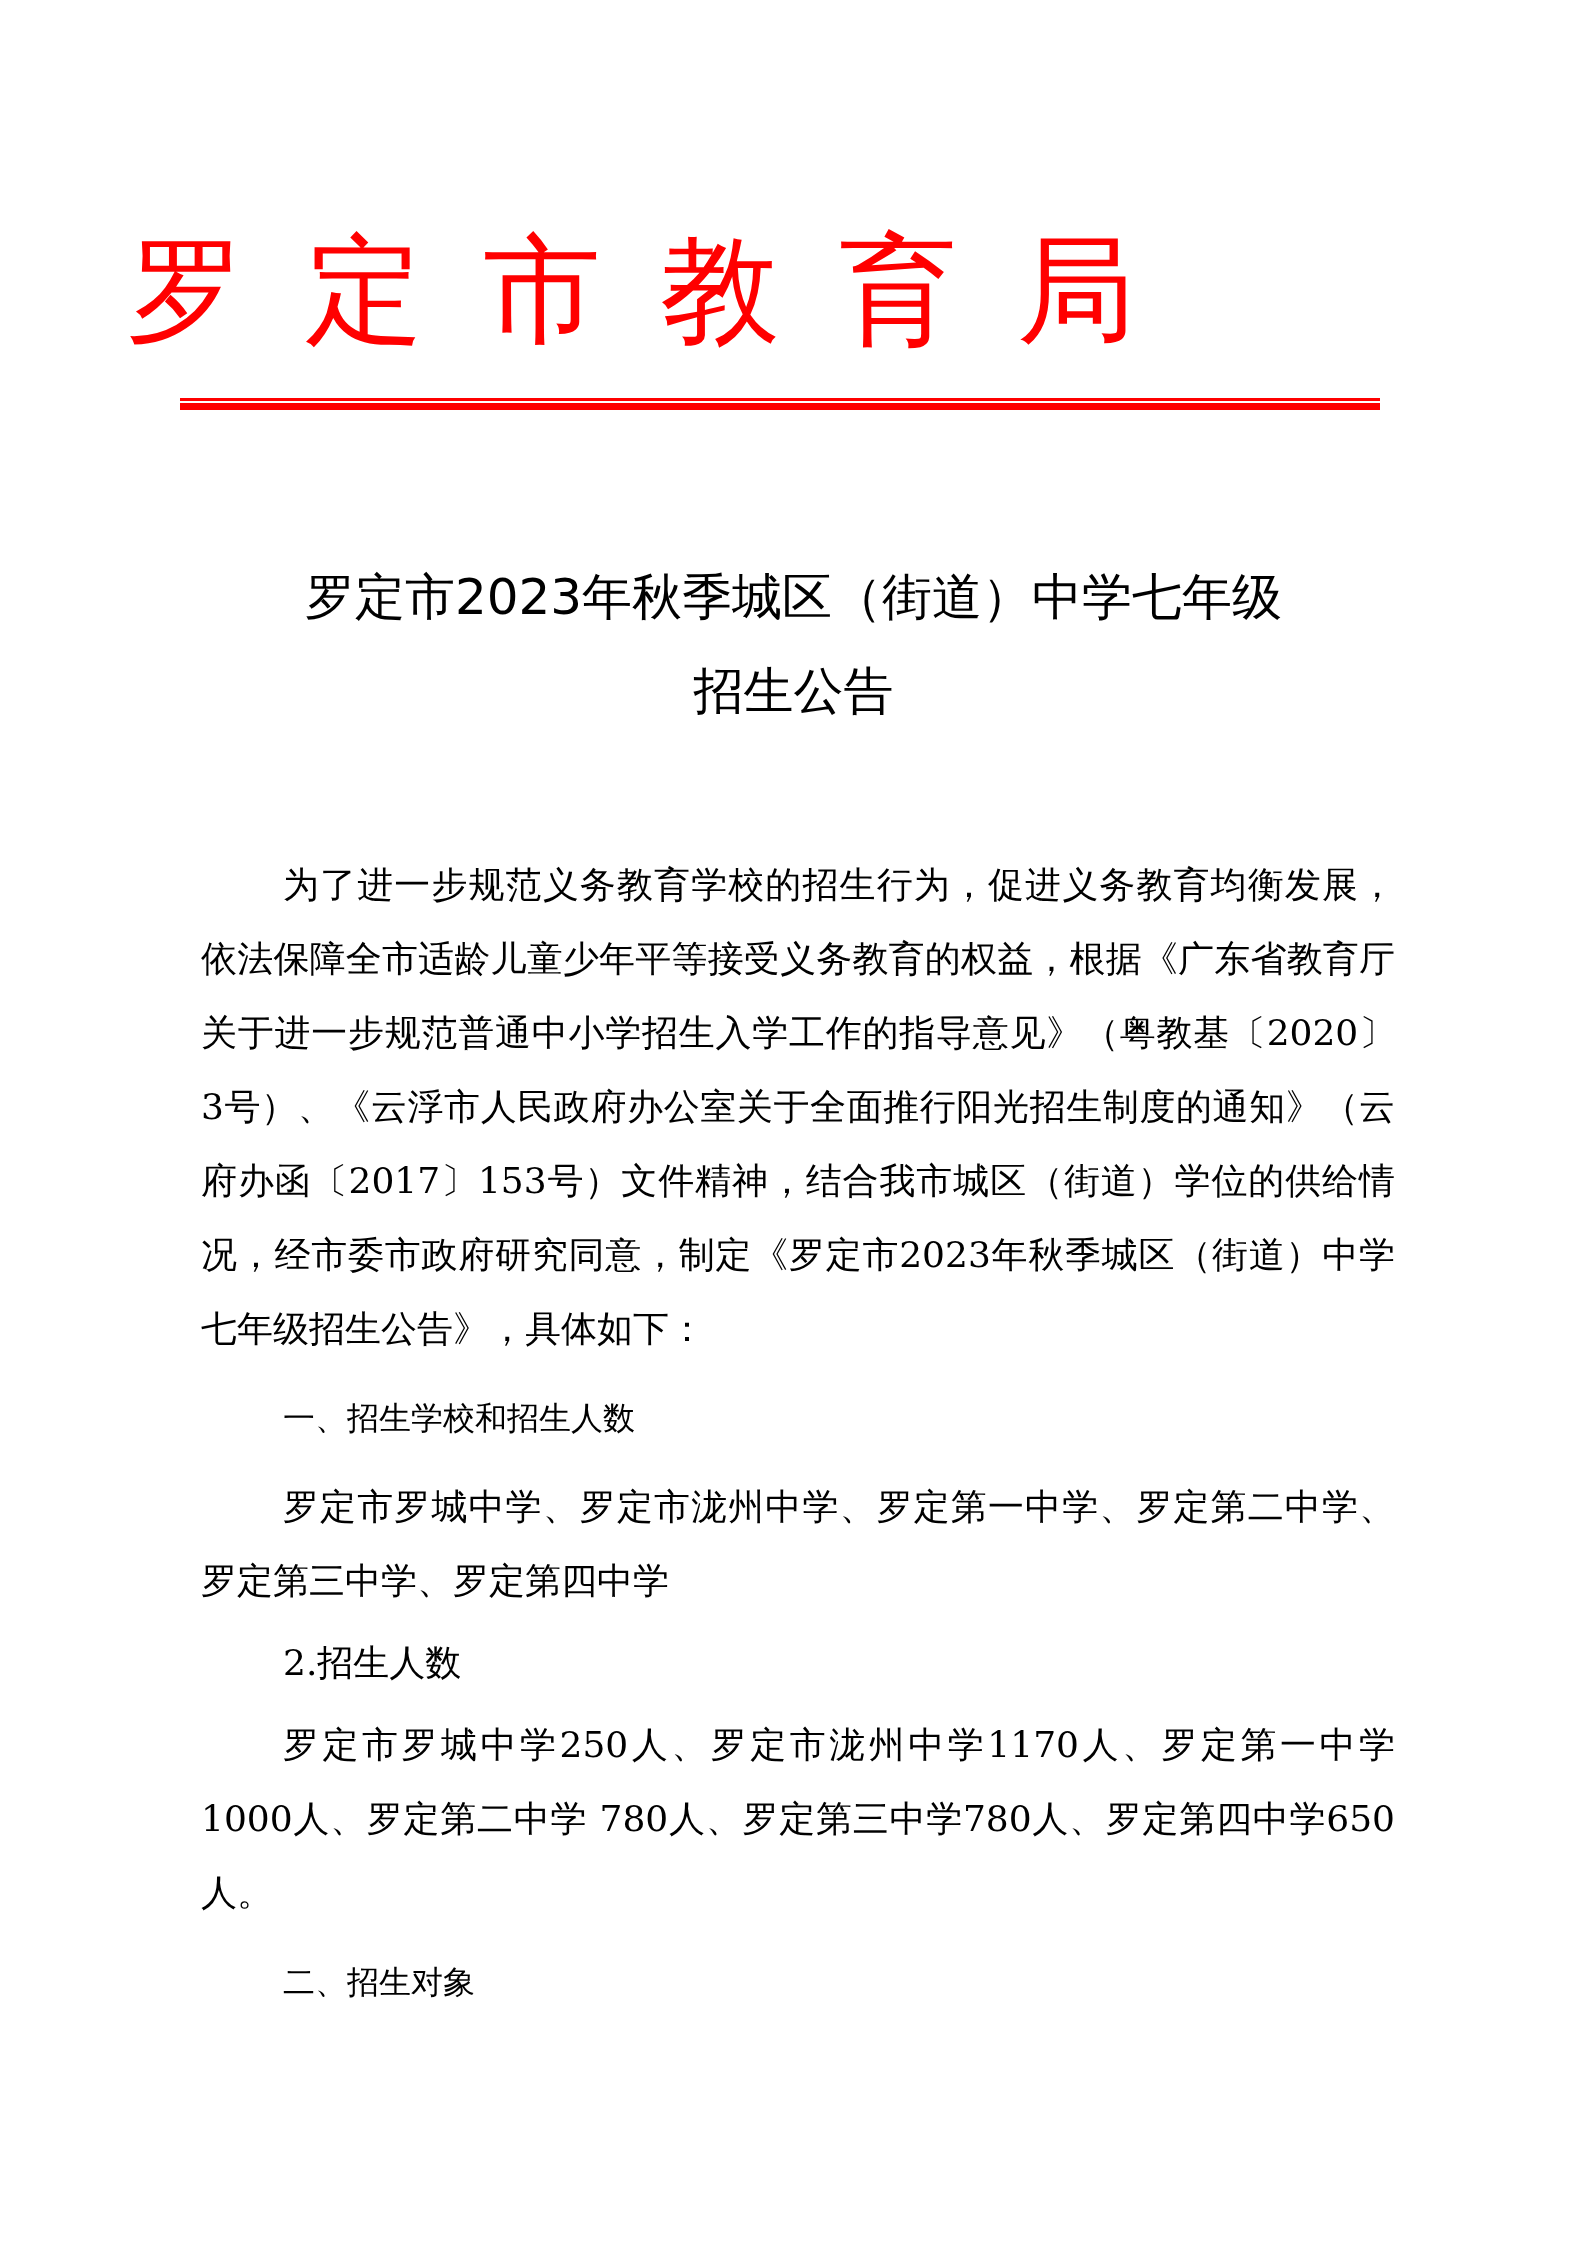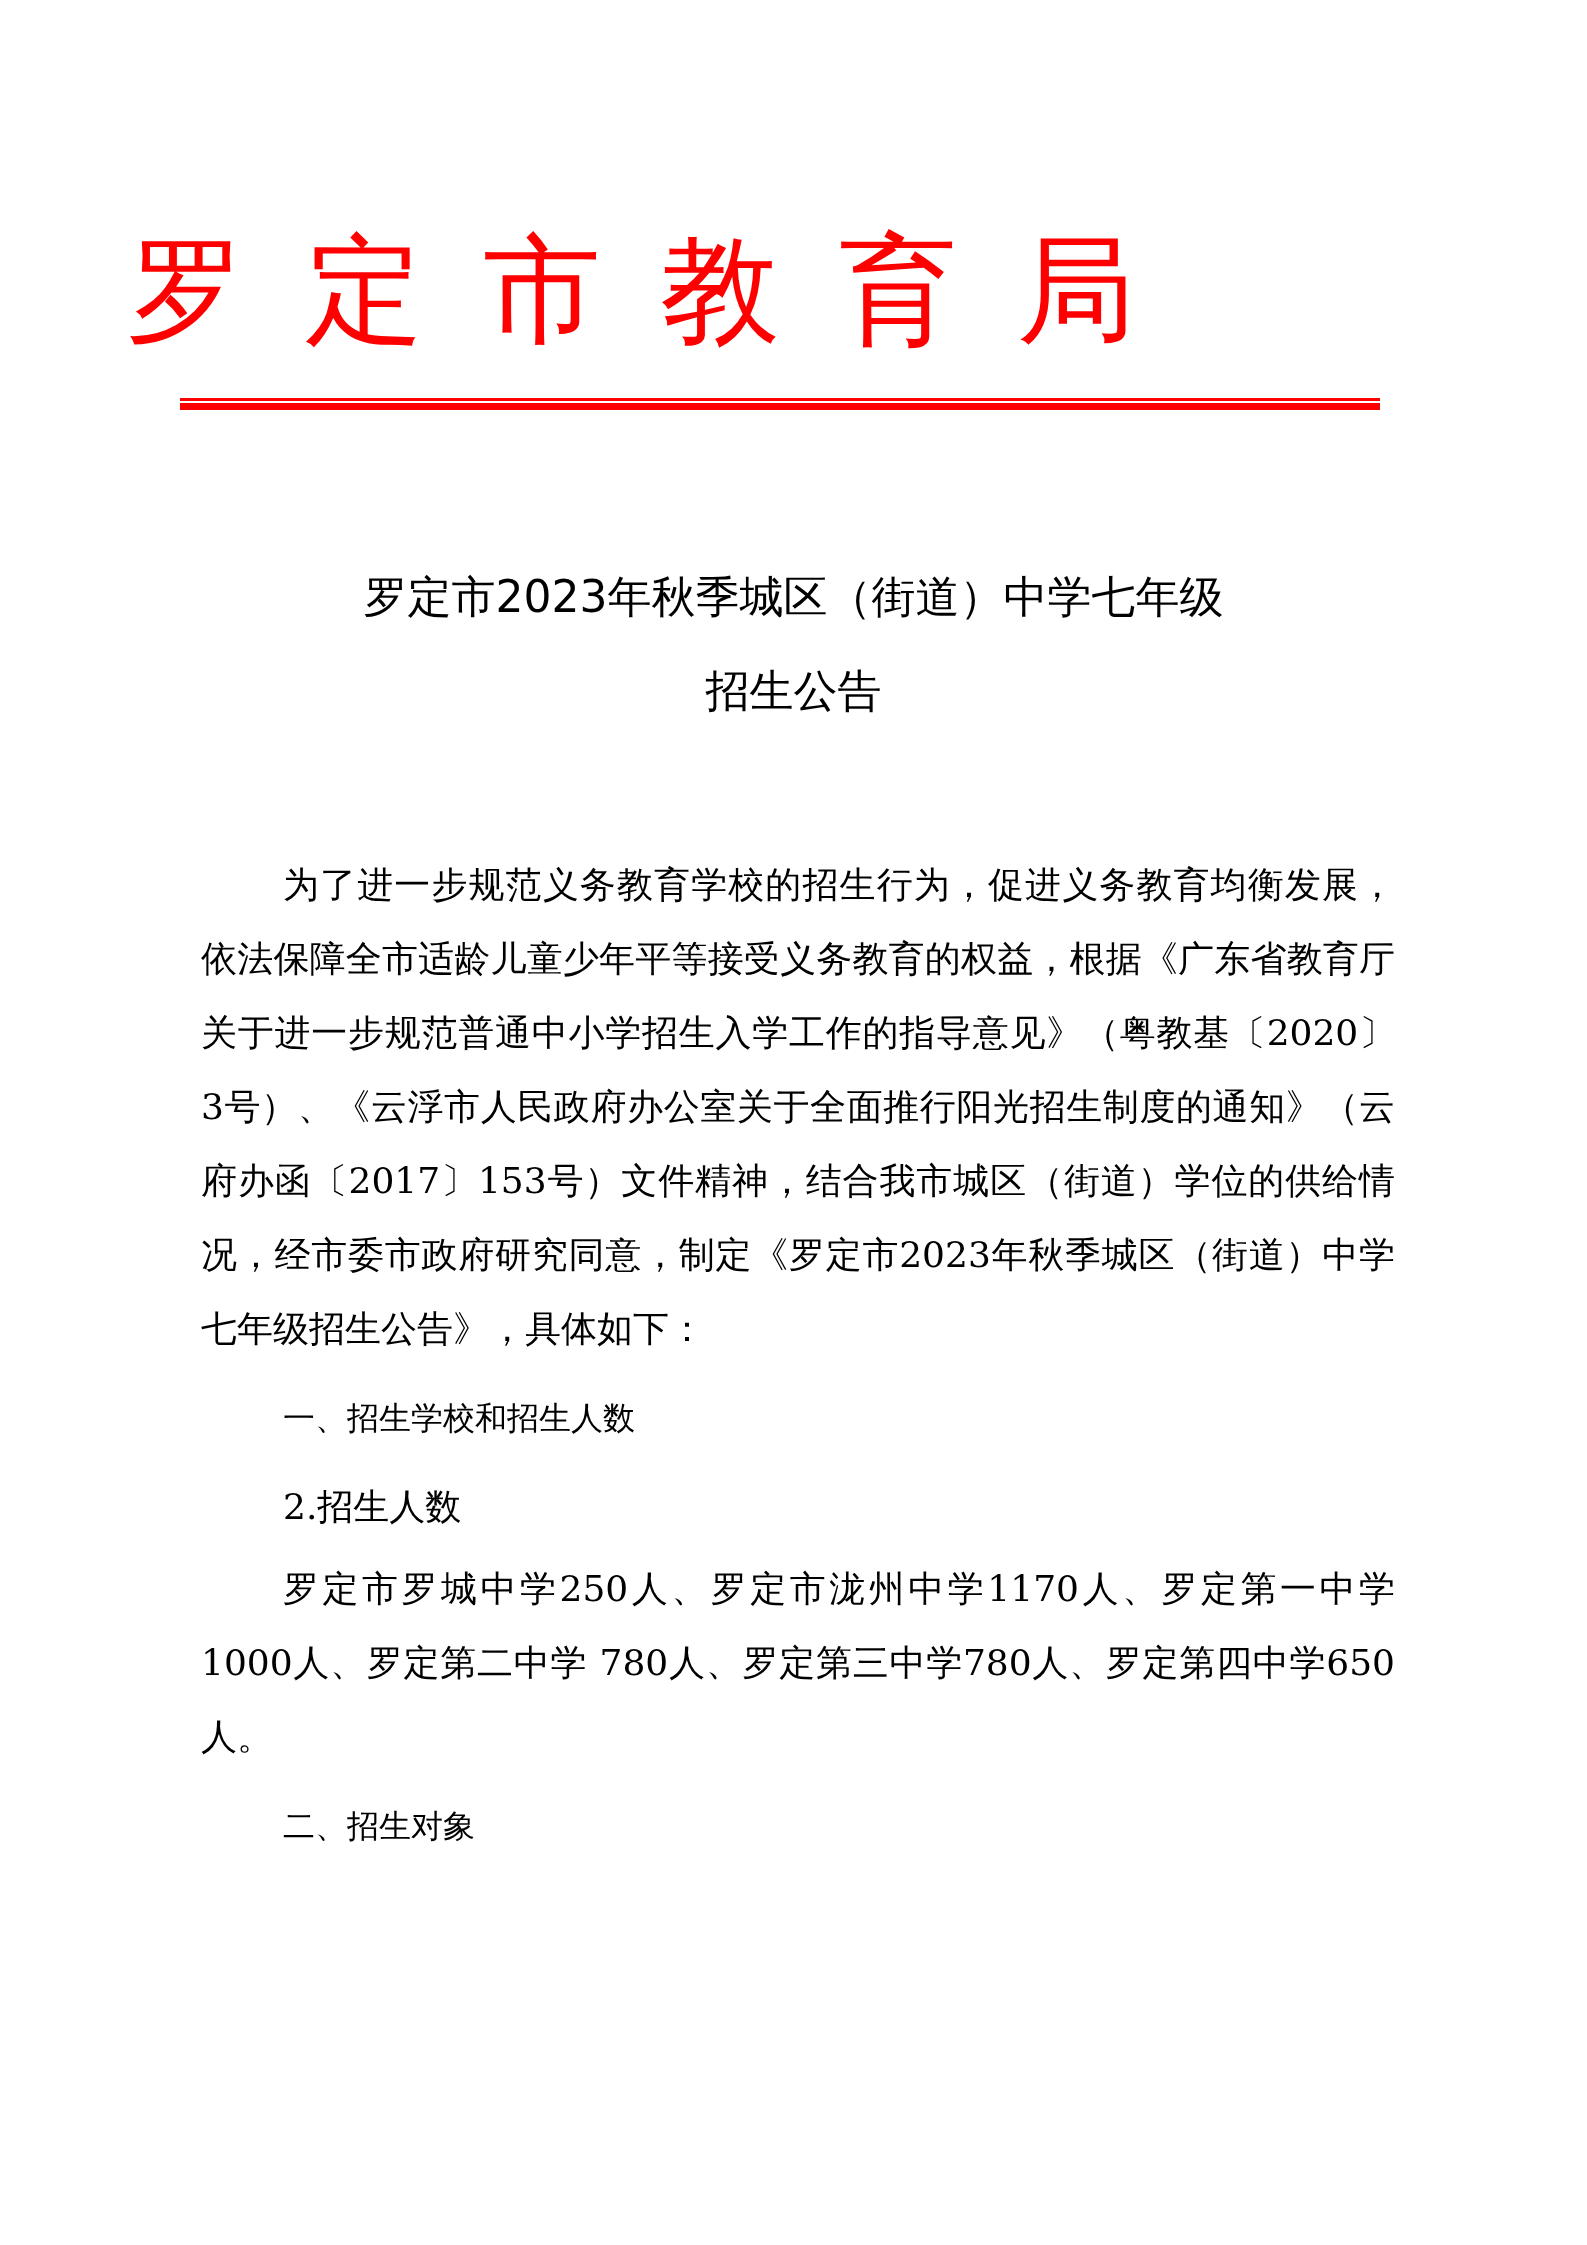--- a/index.html
+++ b/index.html
@@ -4,37 +4,38 @@
 <style>
   html, body { margin: 0; padding: 0; background: #ffffff; }
   body { width: 1587px; height: 2245px; position: relative; overflow: hidden;
          font-family: "DejaVu Serif", "Liberation Serif", serif; color: #000; }
   .masthead { position: absolute; left: 0; top: 215px; width: 1272px; text-align: center;
               color: #ff0000; font-family: "DejaVu Sans", "Liberation Sans", sans-serif;
               font-size: 118px; line-height: 150px; letter-spacing: 60px; padding-left: 50px; box-sizing: border-box; }
   .rule-thin { position: absolute; left: 180px; width: 1200px; top: 398px; height: 3px; background: #ff0000; }
   .rule-thick { position: absolute; left: 180px; width: 1200px; top: 403px; height: 7px; background: #ff0000; }
   .title { position: absolute; left: 0; width: 1587px; text-align: center;
-           font-family: "DejaVu Sans", "Liberation Sans", sans-serif; font-size: 44px; line-height: 94px; top: 550px; }
+           font-family: "DejaVu Sans", "Liberation Sans", sans-serif; font-size: 50px; line-height: 94px; top: 550px; }
   .body-text { position: absolute; left: 193px; width: 1210px; font-size: 36px; line-height: 74px; }
   .p { margin: 8px; text-align: justify; }
   .indent { text-indent: 82px; }
   .h1 { font-family: "DejaVu Sans", "Liberation Sans", sans-serif; font-size: 32px; }
 </style>
 </head>
 <body>
 
 <div class="masthead">罗定市教育局</div>
 <div class="rule-thin"></div>
 <div class="rule-thick"></div>
 
 <div class="title">
   <div>罗定市2023年秋季城区（街道）中学七年级</div>
   <div>招生公告</div>
 </div>
 
 <div class="body-text" style="top:840px;">
   <p class="p indent">为了进一步规范义务教育学校的招生行为，促进义务教育均衡发展，依法保障全市适龄儿童少年平等接受义务教育的权益，根据《广东省教育厅关于进一步规范普通中小学招生入学工作的指导意见》（粤教基〔2020〕3号）、《云浮市人民政府办公室关于全面推行阳光招生制度的通知》（云府办函〔2017〕153号）文件精神，结合我市城区（街道）学位的供给情况，经市委市政府研究同意，制定《罗定市2023年秋季城区（街道）中学七年级招生公告》，具体如下：</p>
   <p class="p indent h1" style="line-height:88px;">一、招生学校和招生人数</p>
+  <p class="p indent">罗定市罗城中学、罗定市泷州中学、罗定第一中学、罗定第二中学、罗定第三中学、罗定第四中学</p>
   <p class="p indent">2.招生人数</p>
   <p class="p indent">罗定市罗城中学250人、罗定市泷州中学1170人、罗定第一中学1000人、罗定第二中学 780人、罗定第三中学780人、罗定第四中学650人。</p>
   <p class="p indent h1" style="line-height:88px;">二、招生对象</p>
 </div>
 
 </body></html>

